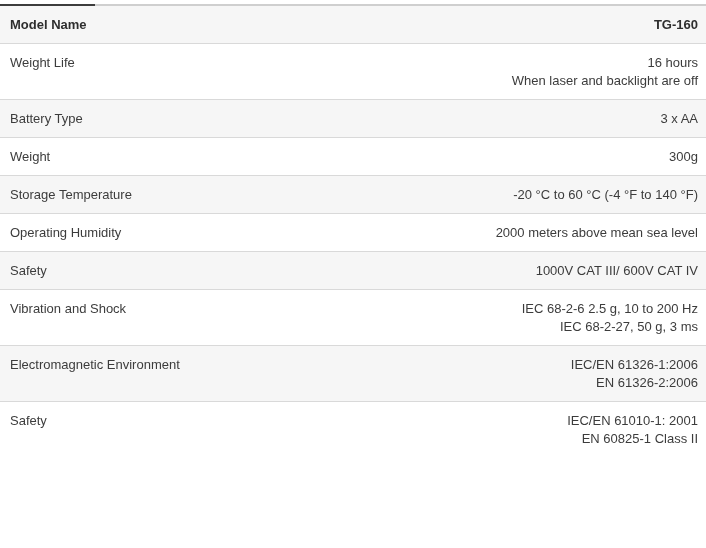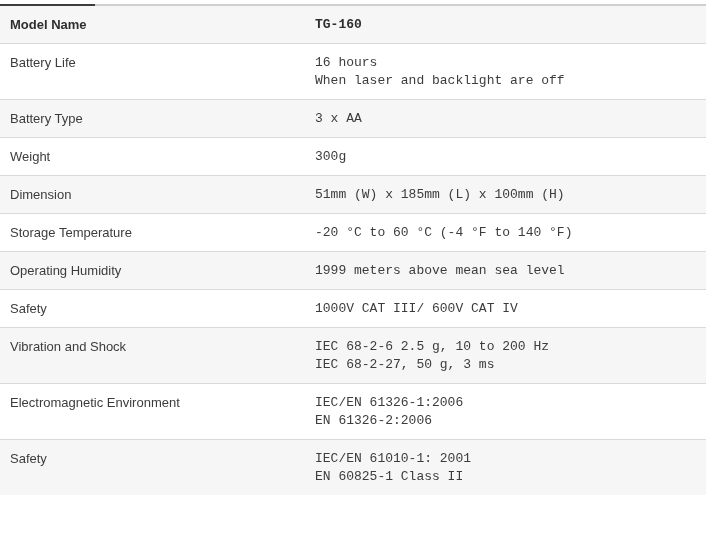--- a/index.html
+++ b/index.html
@@ -36,82 +36,75 @@
   table.spec-table tr + tr{border-top:1px solid var(--separator);}
   table.spec-table tr:nth-child(odd){background:var(--row-alt-bg);}
   table.spec-table tr:nth-child(even){background:var(--row-bg);}
   td{vertical-align:top;padding:10px 8px 9px 8px;margin-top:44px;}
   td.label{
     width:289px;
     text-align:left;
     padding-left:10px;
   }
   td.value{
-    text-align:left;
-    font-family:Liberation Mono, monospace;
+    text-align:right;
   }
   tr.row-header td{font-weight:bold;color:#2e2e2e;}
 </style>
 </head>
 <body>
 
 <div class="page">
   <div class="top-rule">
     <div class="top-rule-dark"></div>
   </div>
   <table class="spec-table">
     <tbody>
   <tr class="row-header">
     <td class="label">Model Name</td>
     <td class="value">
             <div>TG-160</div>
           </td>
   </tr>
 
   <tr>
-    <td class="label">Battery Life</td>
+    <td class="label">Weight Life</td>
     <td class="value">
             <div>16 hours</div>
             <div>When laser and backlight are off</div>
           </td>
   </tr>
 
   <tr>
     <td class="label">Battery Type</td>
     <td class="value">
             <div>3 x AA</div>
           </td>
   </tr>
 
   <tr>
     <td class="label">Weight</td>
     <td class="value">
             <div>300g</div>
           </td>
   </tr>
 
-  <tr>
-    <td class="label">Dimension</td>
-    <td class="value">
-            <div>51mm (W) x 185mm (L) x 100mm (H)</div>
-          </td>
-  </tr>
 
 
   <tr>
     <td class="label">Storage Temperature</td>
     <td class="value">
             <div>-20 °C to 60 °C (-4 °F to 140 °F)</div>
           </td>
   </tr>
 
   <tr>
     <td class="label">Operating Humidity</td>
     <td class="value">
-            <div>1999 meters above mean sea level</div>
+            <div>2000 meters above mean sea level</div>
           </td>
   </tr>
 
   <tr>
     <td class="label">Safety</td>
     <td class="value">
             <div>1000V CAT III/ 600V CAT IV</div>
           </td>
   </tr>
 

